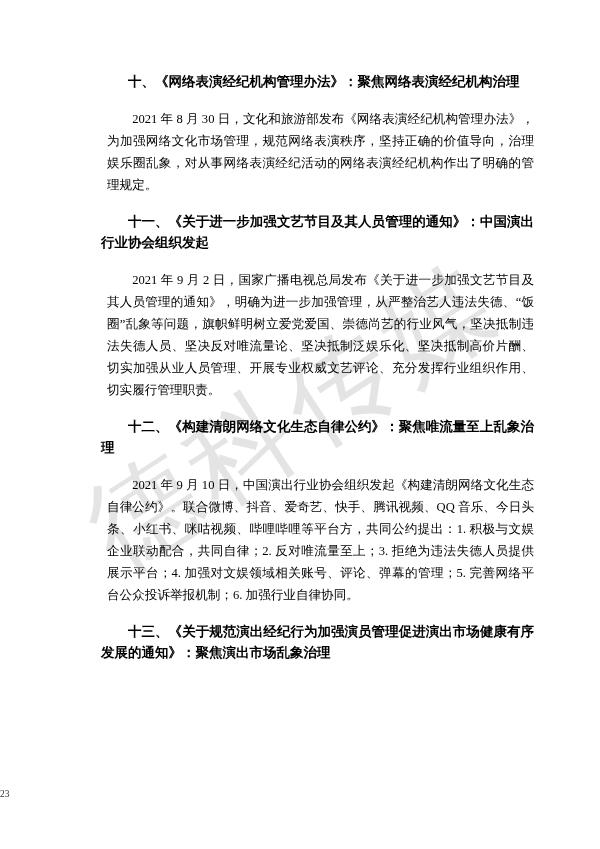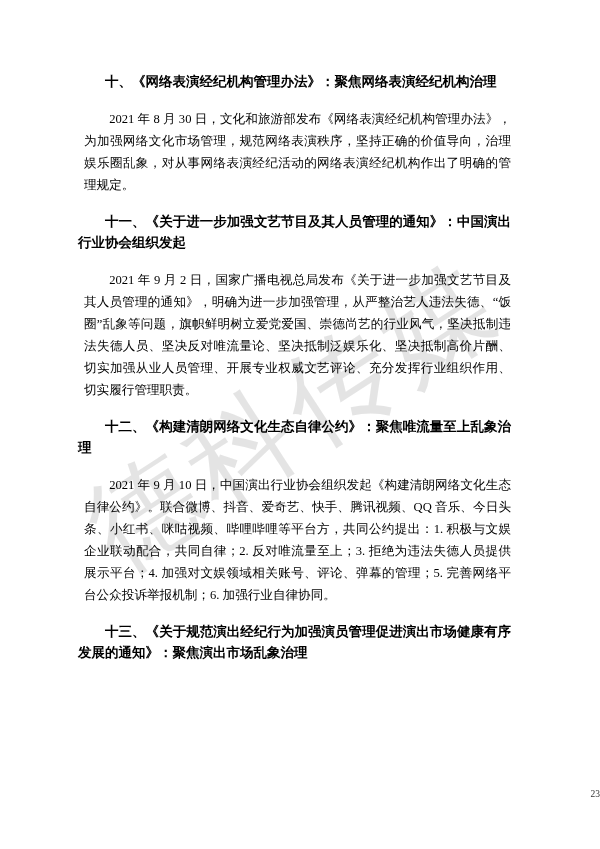--- a/index.html
+++ b/index.html
@@ -22,21 +22,21 @@
     color:#8a8a8a;
     opacity:0.22;
     transform:rotate(-33deg);
     transform-origin:50% 50%;
     user-select:none;
     pointer-events:none;
     font-family:"Liberation Serif","DejaVu Serif",serif;
   }
   .content{
     position:absolute;
-    left:78px;top:71px;
+    left:101px;top:71px;
     width:433px;
     z-index:1;
   }
   .sec-heading{
     font-size:13.5px;
     line-height:21.5px;
     font-weight:bold;
     margin:0 0 15px 0;
     text-indent:2em;
     text-align:justify;
@@ -45,21 +45,21 @@
     font-size:12.6px;
     line-height:22px;
     margin:0 0 15px 6px;
     text-indent:2em;
     text-align:justify;
   }
   .page-number{
     position:absolute;
     left:0;right:0;
     top:789px;
-    text-align:right;
+    text-align:left;
     font-size:9.5px;
     color:#333333;
     z-index:1;
   }
 </style>
 </head>
 <body>
 
 <div class="page">
 

